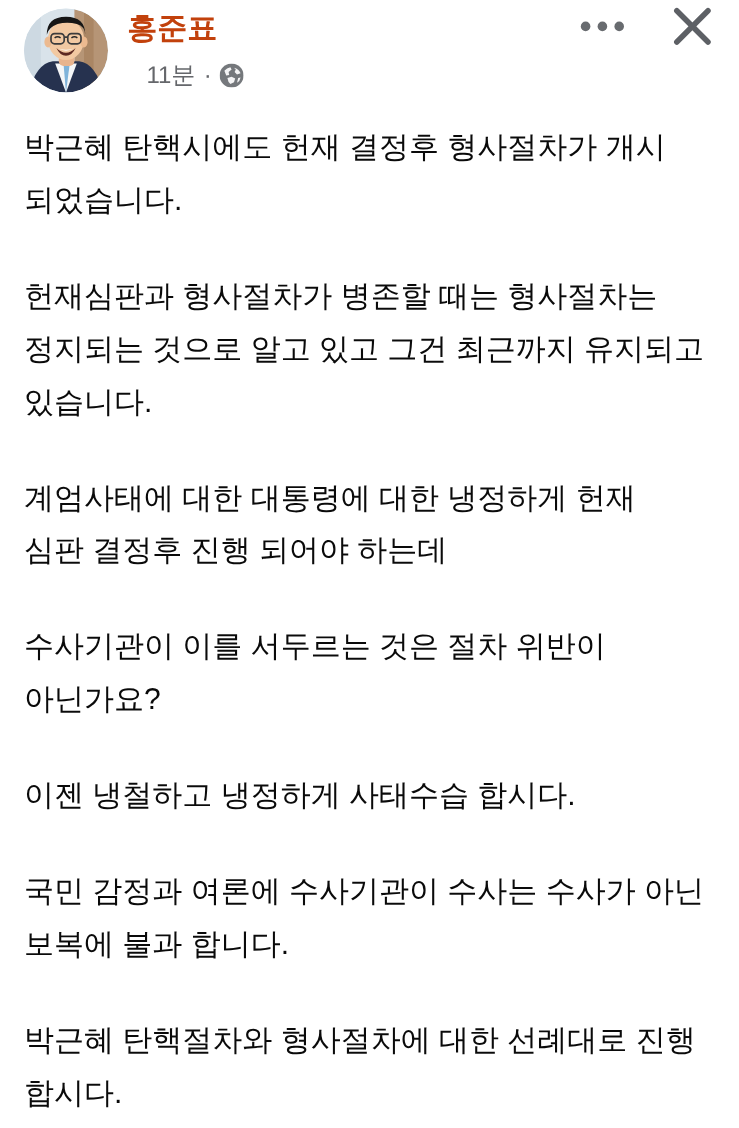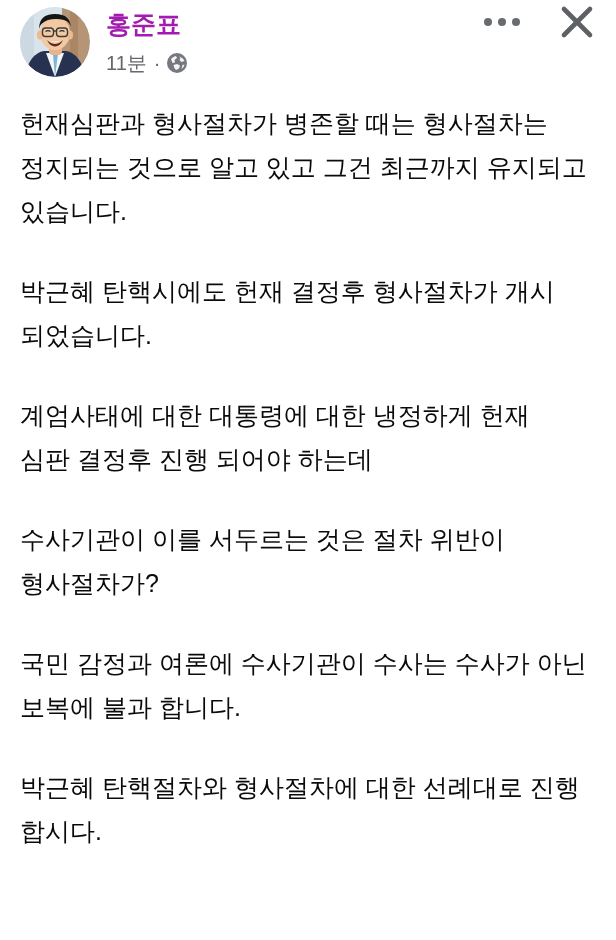--- a/index.html
+++ b/index.html
@@ -19,26 +19,26 @@
 
   .avatar {
     position:absolute; left:20px; top:7px;
     width:70px; height:70px; border-radius:50%;
     overflow:hidden; cursor:pointer; border:none; padding:0; background:#d8e4ec;
   }
   .avatar svg { display:block; width:70px; height:70px; }
 
   .author-name {
     position:absolute; left:106px; top:9px;
-    font-size:25px; font-weight:700; color:#a21caf;
+    font-size:25px; font-weight:700; color:#c2410c;
     line-height:30px; cursor:pointer;
   }
 
   .meta-row {
-    position:absolute; left:106px; top:51px;
+    position:absolute; left:122px; top:51px;
     display:flex; align-items:center; gap:7px;
     font-size:20px; color:#65676B; line-height:24px;
   }
   .meta-row .timestamp { cursor:pointer; }
   .meta-row .dot-sep { color:#65676B; }
   .globe-icon { display:inline-block; width:20px; height:20px; }
 
   .icon-button {
     position:absolute; border:none; background:transparent; cursor:pointer;
     display:flex; align-items:center; justify-content:center; padding:0;
@@ -136,28 +136,29 @@
     <button class="icon-button close-button" aria-label="close">
       <svg width="36" height="36" viewBox="0 0 36 36" xmlns="http://www.w3.org/2000/svg">
         <line x1="5" y1="5" x2="31" y2="31" stroke="#5d6065" stroke-width="4.6" stroke-linecap="round"></line>
         <line x1="31" y1="5" x2="5" y2="31" stroke="#5d6065" stroke-width="4.6" stroke-linecap="round"></line>
       </svg>
     </button>
 
   </header>
 
   <main class="post-body">
+    <p>박근혜 탄핵시에도 헌재 결정후 형사절차가 개시
+되었습니다.</p>
     <p>헌재심판과 형사절차가 병존할 때는 형사절차는
 정지되는 것으로 알고 있고 그건 최근까지 유지되고
 있습니다.</p>
-    <p>박근혜 탄핵시에도 헌재 결정후 형사절차가 개시
-되었습니다.</p>
     <p>계엄사태에 대한 대통령에 대한 냉정하게 헌재
 심판 결정후 진행 되어야 하는데</p>
     <p>수사기관이 이를 서두르는 것은 절차 위반이
-형사절차가?</p>
+아닌가요?</p>
+    <p>이젠 냉철하고 냉정하게 사태수습 합시다.</p>
     <p>국민 감정과 여론에 수사기관이 수사는 수사가 아닌
 보복에 불과 합니다.</p>
     <p>박근혜 탄핵절차와 형사절차에 대한 선례대로 진행
 합시다.</p>
   </main>
 
 </div>
 
 </body></html>

